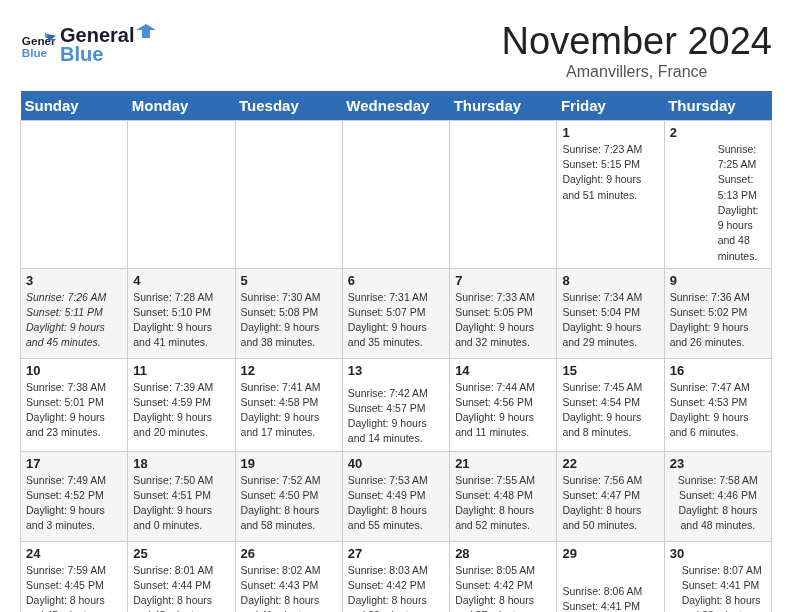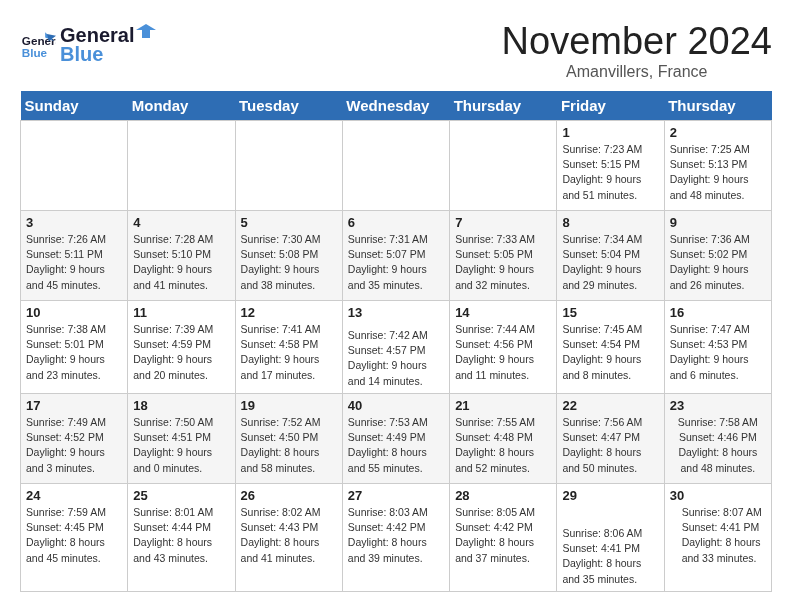--- a/index.html
+++ b/index.html
@@ -125,29 +125,29 @@
         <td class="empty-cell"></td>
         <td class="empty-cell"></td>
         <td>
           <span class="day-number">1</span>
           <div class="day-info" style="white-space: pre-line;">Sunrise: 7:23 AM
 Sunset: 5:15 PM
 Daylight: 9 hours and 51 minutes.</div>
         </td>
         <td>
           <span class="day-number">2</span>
-          <div class="day-info" style="white-space: pre-line;">Sunrise: 7:25 AM
+          <div class="day-info" style="white-space: pre-line; margin-left: 48px;">Sunrise: 7:25 AM
 Sunset: 5:13 PM
 Daylight: 9 hours and 48 minutes.</div>
         </td>
       </tr>
       <tr>
         <td>
           <span class="day-number">3</span>
-          <div class="day-info" style="white-space: pre-line;">Sunrise: 7:26 AM
+          <div class="day-info" style="white-space: pre-line; font-style: italic;">Sunrise: 7:26 AM
 Sunset: 5:11 PM
 Daylight: 9 hours and 45 minutes.</div>
         </td>
         <td>
           <span class="day-number">4</span>
           <div class="day-info" style="white-space: pre-line;">Sunrise: 7:28 AM
 Sunset: 5:10 PM
 Daylight: 9 hours and 41 minutes.</div>
         </td>
         <td>

